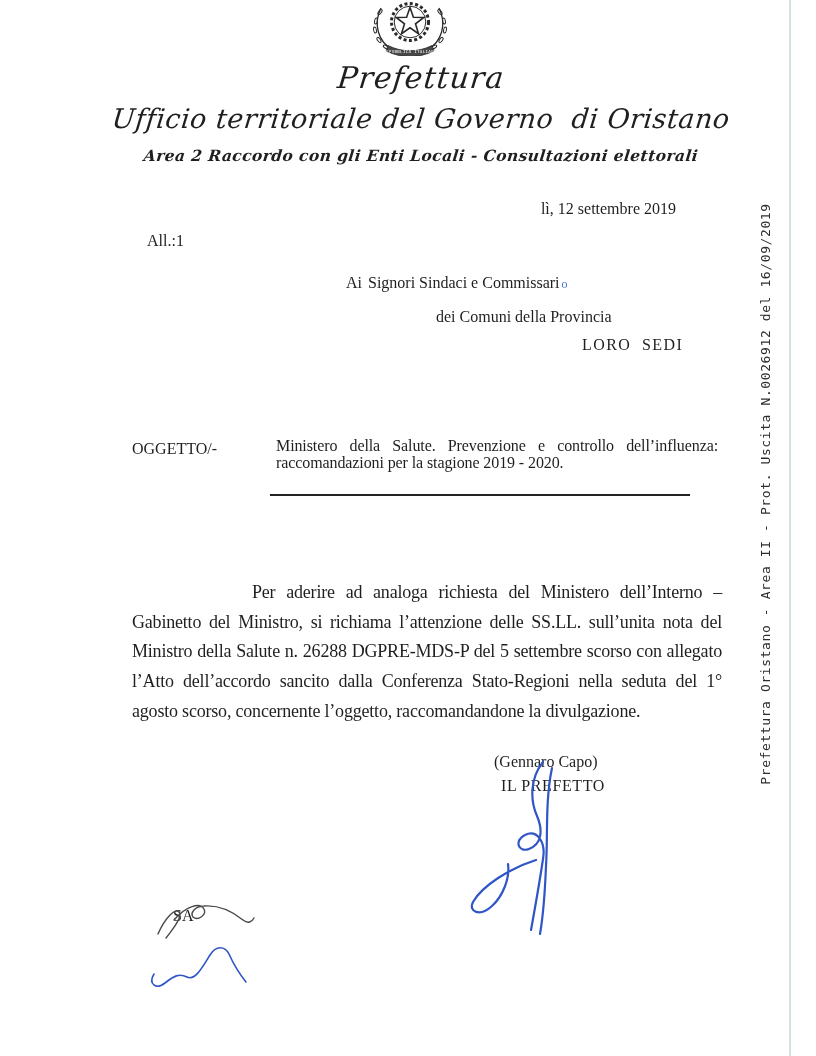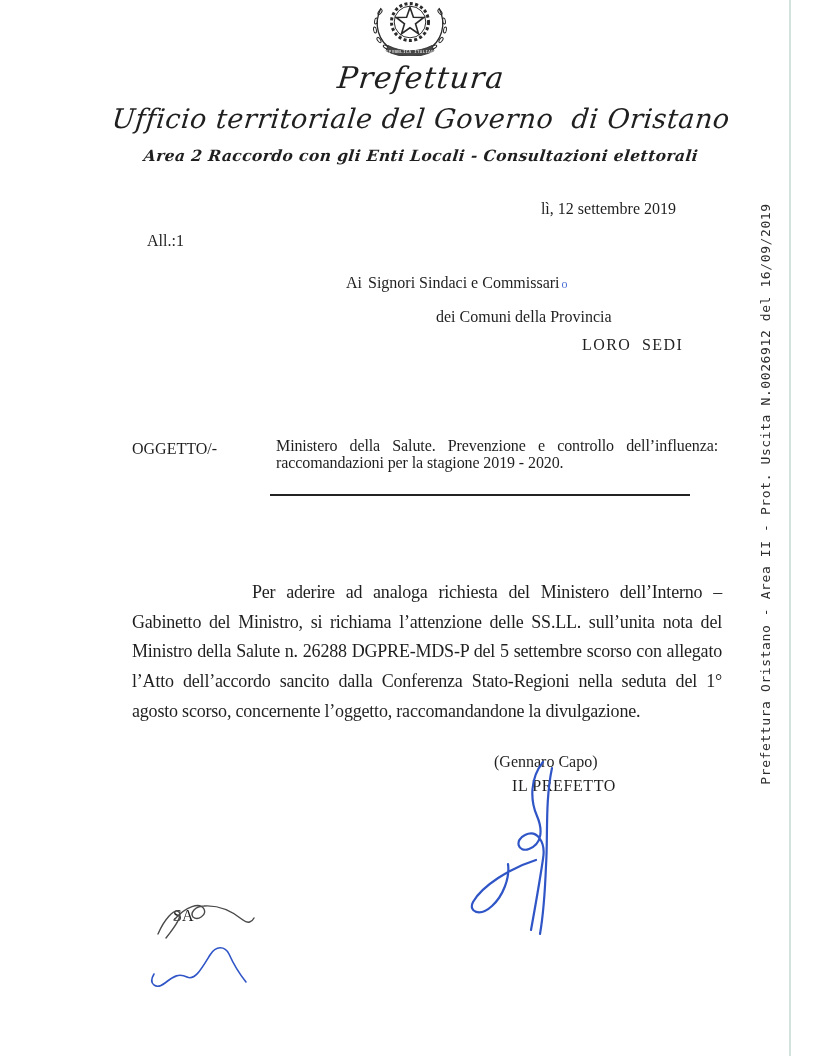--- a/index.html
+++ b/index.html
@@ -25,21 +25,21 @@
   .rc-line1 { left:368px; top:273px; white-space:nowrap; }
   .rc-mark { color:#4a6fd4; font-size:12px; margin-left:2px; }
   .rc-line2 { left:436px; top:307px; }
   .rc-seat { left:582px; top:335px; letter-spacing:1.4px; white-space:pre; }
   .subj-label { left:132px; top:439px;text-align:right; }
   .subj-text { left:256px; top:437px; width:442px; text-align:justify;
     line-height:17px; letter-spacing:-0.1px;margin-left:20px; }
   .subj-rule { left:270px; top:494px; width:420px; height:1.5px; background:#222; }
   .body-par { left:132px; top:560px; width:590px; text-align:justify;
     text-indent:120px; font-size:18px; line-height:29.7px; letter-spacing:-0.2px; }
-  .sig-title { left:512px; top:776px; letter-spacing:0.6px; }
+  .sig-title { left:501px; top:776px; letter-spacing:0.6px; }
   .sig-name { left:494px; top:752px; }
   .sa-initials { left:131px; top:906px;margin-left:42px; }
   
   .stamp { left:765px; top:494px; transform:translate(-50%,-50%) rotate(-90deg);
     white-space:nowrap; font-family:"DejaVu Sans Mono", monospace;
     font-size:13px; letter-spacing:0.6px; color:#2e2e2e; }
   .edge-line { left:789px; top:0; width:2px; height:1056px; background:#d2e2dc; }
   svg { display:block; }
 </style>
 </head>

